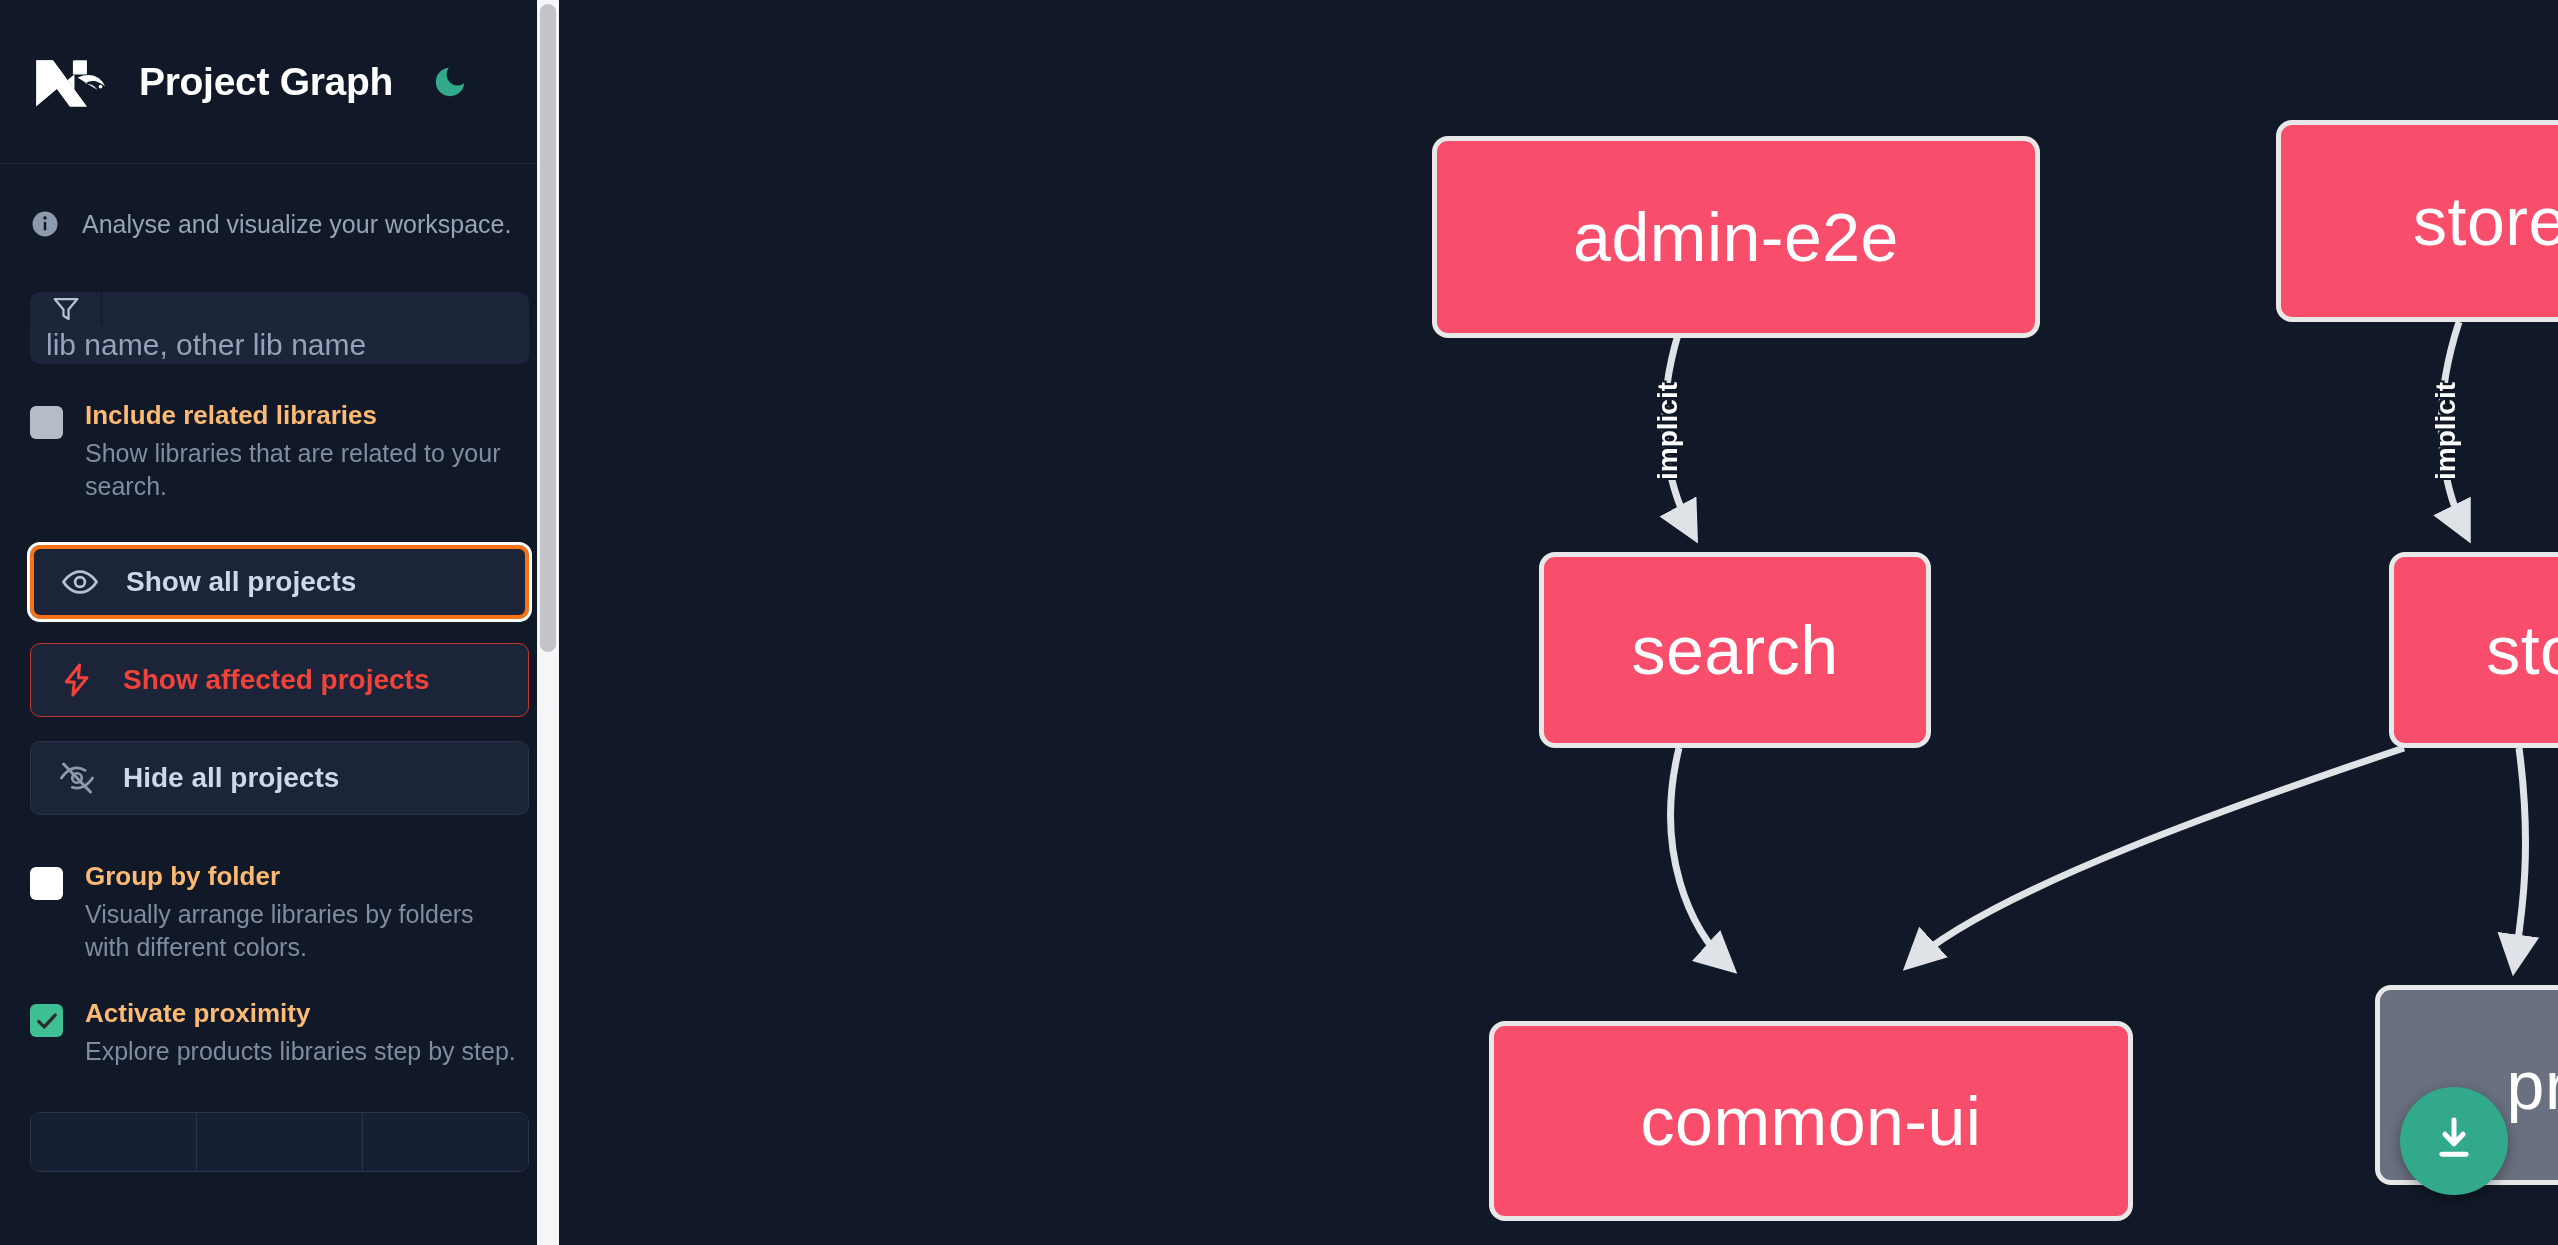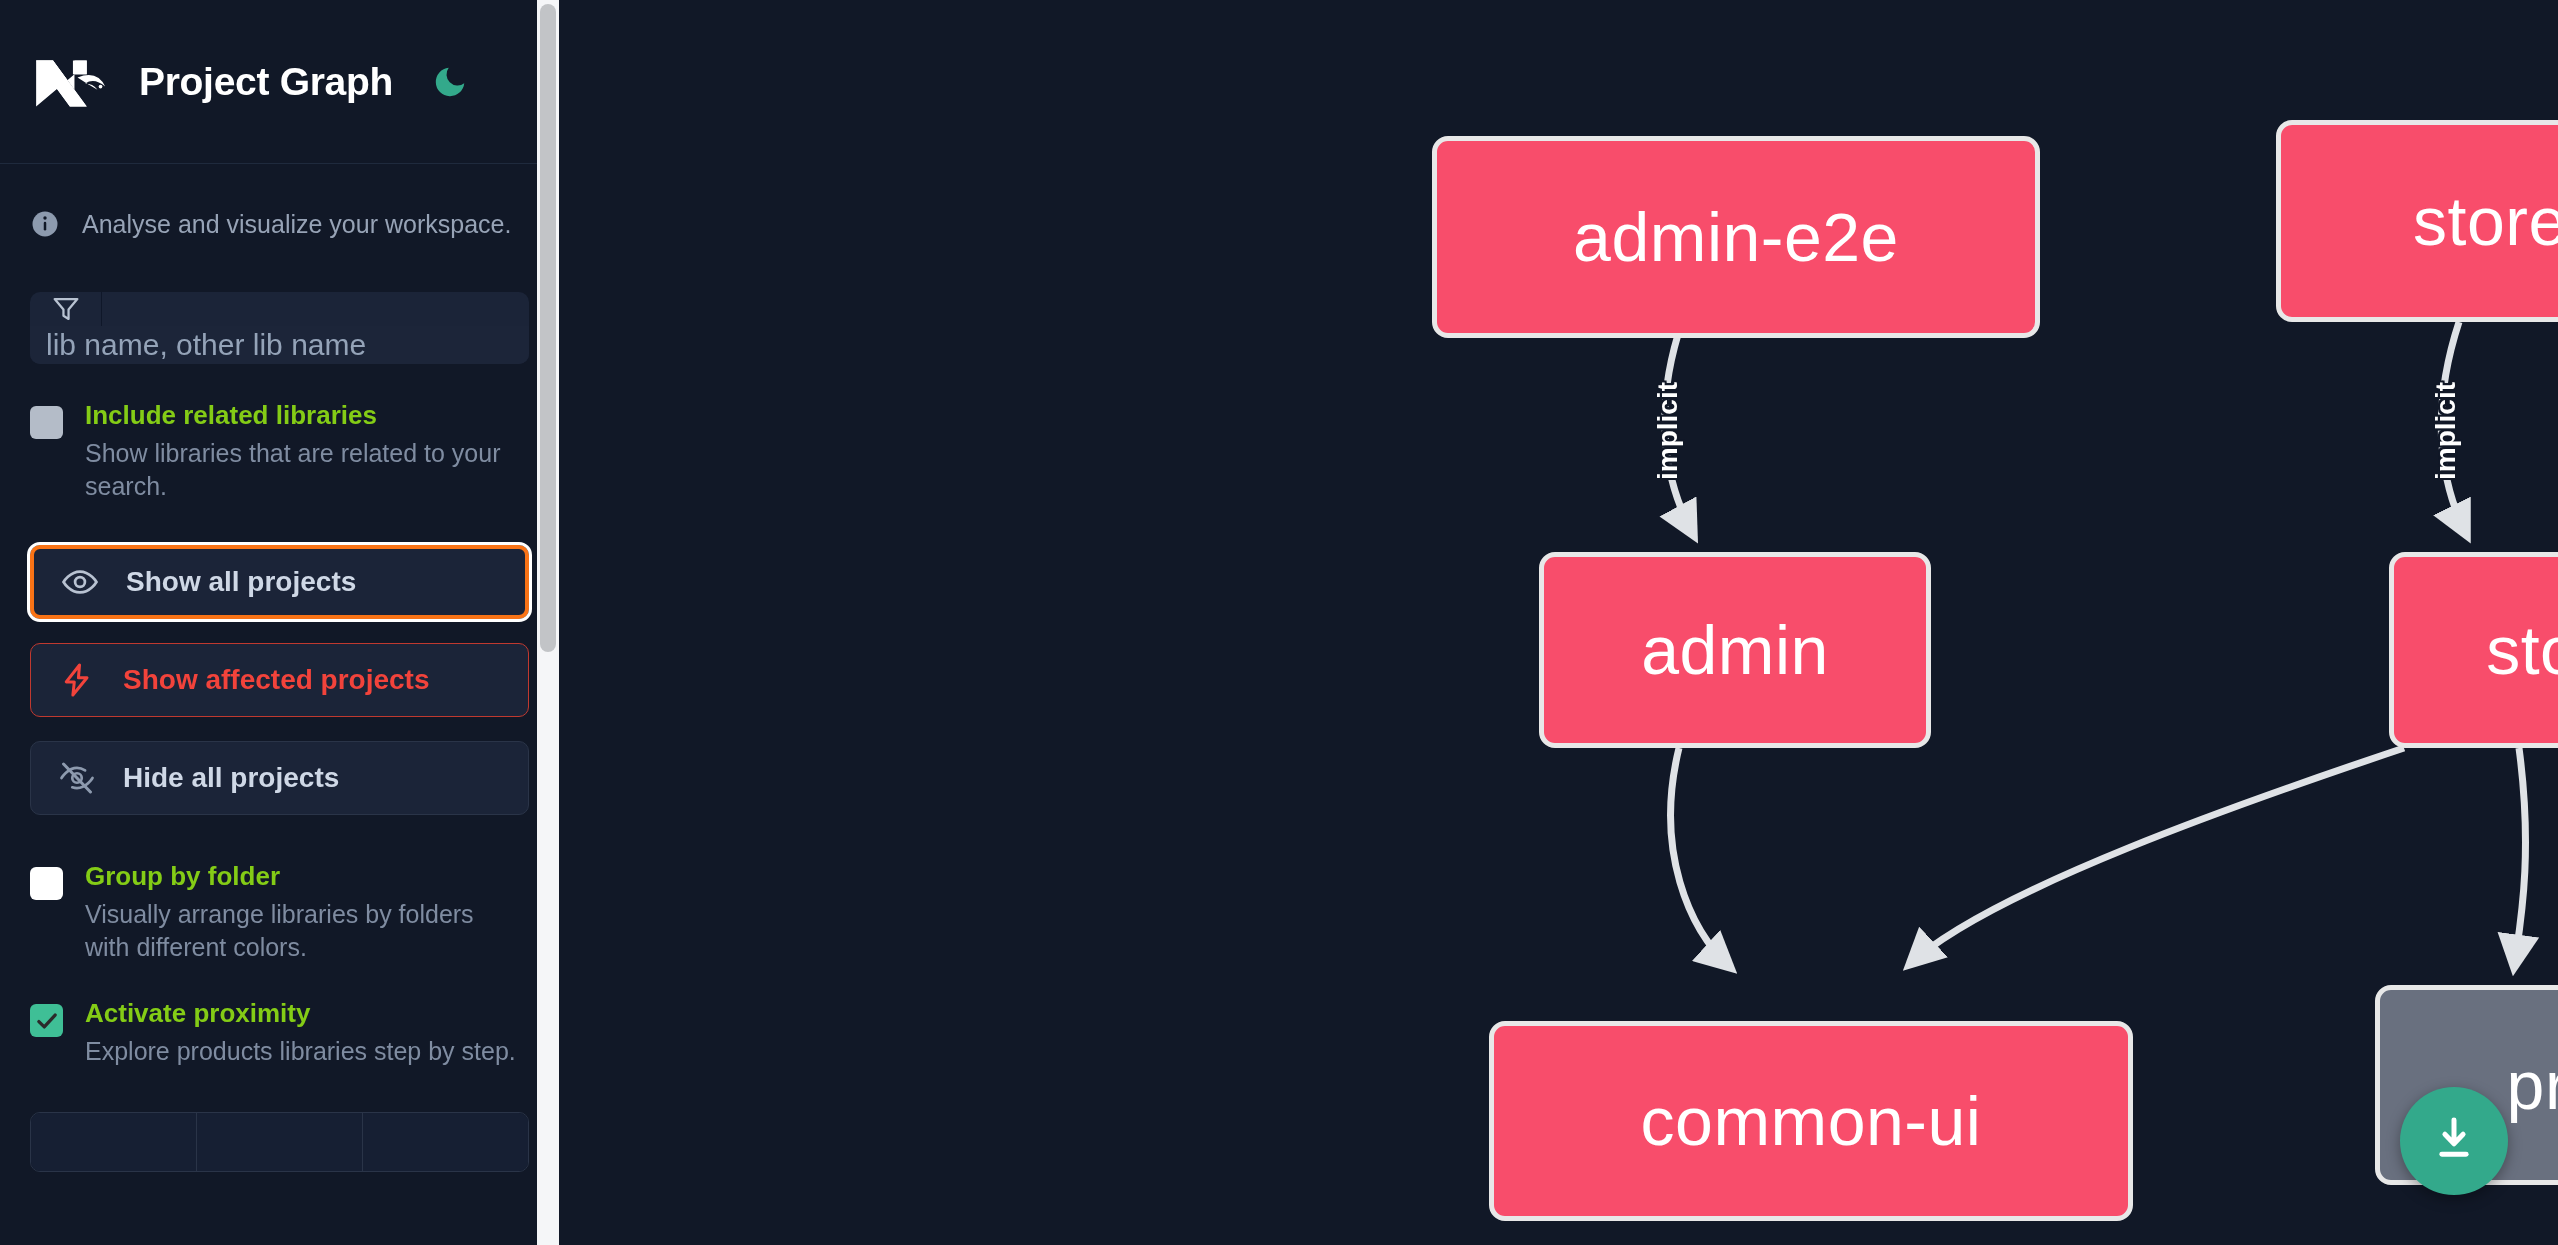--- a/index.html
+++ b/index.html
@@ -73,21 +73,21 @@
   .check-row { display: flex; gap: 22px; margin-top: 38px; }
   .cbox {
     flex: 0 0 33px; width: 33px; height: 33px;
     border-radius: 6px; margin-top: 4px;
     cursor: pointer;
     display: flex; align-items: center; justify-content: center;
   }
   .cbox.grey { background: #b4bcc8; }
   .cbox.white { background: #ffffff; }
   .cbox.green { background: #3fbf96; }
-  .check-title { color: #84cc16; font-size: 26px; font-weight: 700; line-height: 1.0; }
+  .check-title { color: #fdba74; font-size: 26px; font-weight: 700; line-height: 1.0; }
   .check-desc { color: #7f8ca1; font-size: 25px; line-height: 1.32; margin-top: 9px; max-width: 435px; }
 
   .btn {
     display: flex; align-items: center; gap: 26px;
     height: 74px;
     border-radius: 10px;
     padding: 0 26px;
     margin-top: 24px;
     background: #1b2438;
     border: 1.5px solid #2a3448;
@@ -310,21 +310,21 @@
         <path d="M1845 748 C1690 800 1430 890 1350 965"></path>
         <path d="M1960 748 C1975 860 1960 930 1955 968"></path>
       </g>
     </svg>
 
     <div class="edge-label" style="left:1060px; top:415px; transform:rotate(-90deg);">implicit</div>
     <div class="edge-label" style="left:1838px; top:415px; transform:rotate(-90deg);">implicit</div>
 
     <div class="node pink" style="left:873px;  top:136px;  width:608px; height:202px;">admin-e2e</div>
     <div class="node pink" style="left:1717px; top:120px;  width:566px; height:202px;">store-e2e</div>
-    <div class="node pink" style="left:980px;  top:552px;  width:392px; height:196px;">admin</div>
+    <div class="node pink" style="left:980px;  top:552px;  width:392px; height:196px;">search</div>
     <div class="node pink" style="left:1830px; top:552px;  width:348px; height:196px;">store</div>
     <div class="node pink" style="left:930px;  top:985px;  width:644px; height:200px;margin-top:36px;">common-ui</div>
     <div class="node grey" style="left:1816px; top:985px;  width:528px; height:200px;">products</div>
 
     <div id="download-fab">
       <span>
         <svg viewBox="0 0 24 24" width="52" height="52" aria-hidden="true">
           <path d="M12 3.2v10.4M12 14.2l-4.2-4.4M12 14.2l4.2-4.4" fill="none" stroke="#fff" stroke-width="2.3" stroke-linecap="round" stroke-linejoin="round"></path>
           <line x1="6.4" y1="19" x2="17.6" y2="19" stroke="#fff" stroke-width="2.3" stroke-linecap="round"></line>
         </svg>

